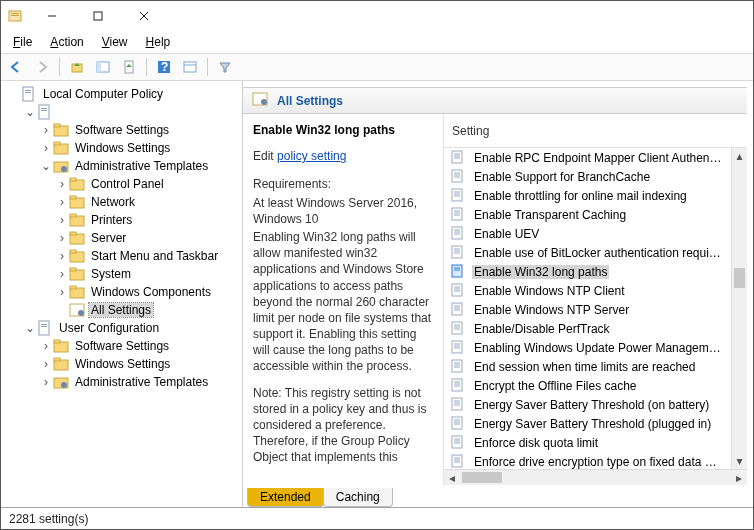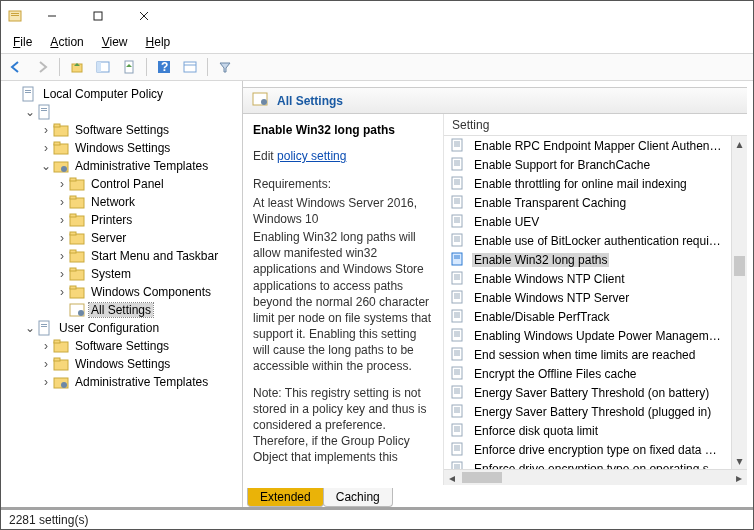--- a/index.html
+++ b/index.html
@@ -39,21 +39,21 @@
 
 .extbody { flex: 1; display: flex; min-height: 0; }
 .detailcol { width: 200px; padding: 8px 10px; overflow: hidden; color: #333; line-height: 1.35; }
 .detailcol .heading { font-weight: 700; margin-bottom: 10px; color: #000; }
 .detailcol .editline { margin-bottom: 12px; }
 .detailcol .editline a { color: #0b4db3; text-decoration: underline; }
 .detailcol .sub { margin-bottom: 2px; }
 .detailcol .para { margin-top: 10px; }
 
 .listcol { flex: 1; display: flex; flex-direction: column; border-left: 1px solid #e4e4e4; min-width: 0; }
-.listhdr { height: 22px; display: flex; align-items: center; padding: 0 8px; border-bottom: 1px solid #e0e0e0; background: #fff; color: #333; }
+.listhdr { height: 34px; display: flex; align-items: center; padding: 0 8px; border-bottom: 1px solid #e0e0e0; background: #fff; color: #333; }
 .listwrap { flex: 1; display: flex; min-height: 0; }
 .listscroll { flex: 1; overflow: hidden; }
 .vscroll { width: 16px; background: #f0f0f0; border-left: 1px solid #ddd; position: relative; }
 .vscroll .thumb { position: absolute; left: 2px; right: 2px; top: 120px; height: 20px; background: #c8c8c8; }
 .vscroll .arr { position: absolute; left: 0; right: 0; height: 16px; display: flex; align-items: center; justify-content: center; color: #555; }
 .vscroll .arr.top { top: 0; } .vscroll .arr.bot { bottom: 0; }
 
 .hscroll { height: 16px; background: #f0f0f0; border-top: 1px solid #ddd; display: flex; align-items: center; position: relative; }
 .hscroll .thumb { position: absolute; top: 2px; bottom: 2px; left: 18px; width: 40px; background: #c8c8c8; }
 .hscroll .arr { width: 16px; height: 100%; display: flex; align-items: center; justify-content: center; color: #555; }
@@ -61,21 +61,21 @@
 
 .litem { display: flex; align-items: center; height: 19px; padding: 0 6px; gap: 6px; white-space: nowrap; }
 .litem.selected .lt { background: #d4d4d4; }
 .licon { width: 16px; height: 16px; flex-shrink: 0; }
 .lt { padding: 0 2px; overflow: hidden; text-overflow: ellipsis; }
 
 .tabs { height: 22px; display: flex; align-items: flex-end; padding-left: 4px; border-top: 1px solid #fff; }
 .tab { padding: 2px 12px; border: 1px solid #bbb; border-top: none; border-radius: 0 0 4px 4px; margin-right: -1px; background: #f5f5f5; font-size: 12px; position: relative; }
 .tab.active { background: #eab308; z-index: 2; }
 
-.status { height: 22px; border-top: 3px solid #a3a3a3; display: flex; align-items: center; padding: 0 8px; color: #222; }
+.status { height: 22px; border-top: 1px solid #a3a3a3; display: flex; align-items: center; padding: 0 8px; color: #222; }
 
 
 .folder-svg rect { fill: #f7d77a; stroke: #caa93c; }
 .page-svg rect { fill: #fff; stroke: #8aa0b8; }
 </style>
 </head>
 <body>
 
 <div class="titlebar">
   <span class="appicon">

